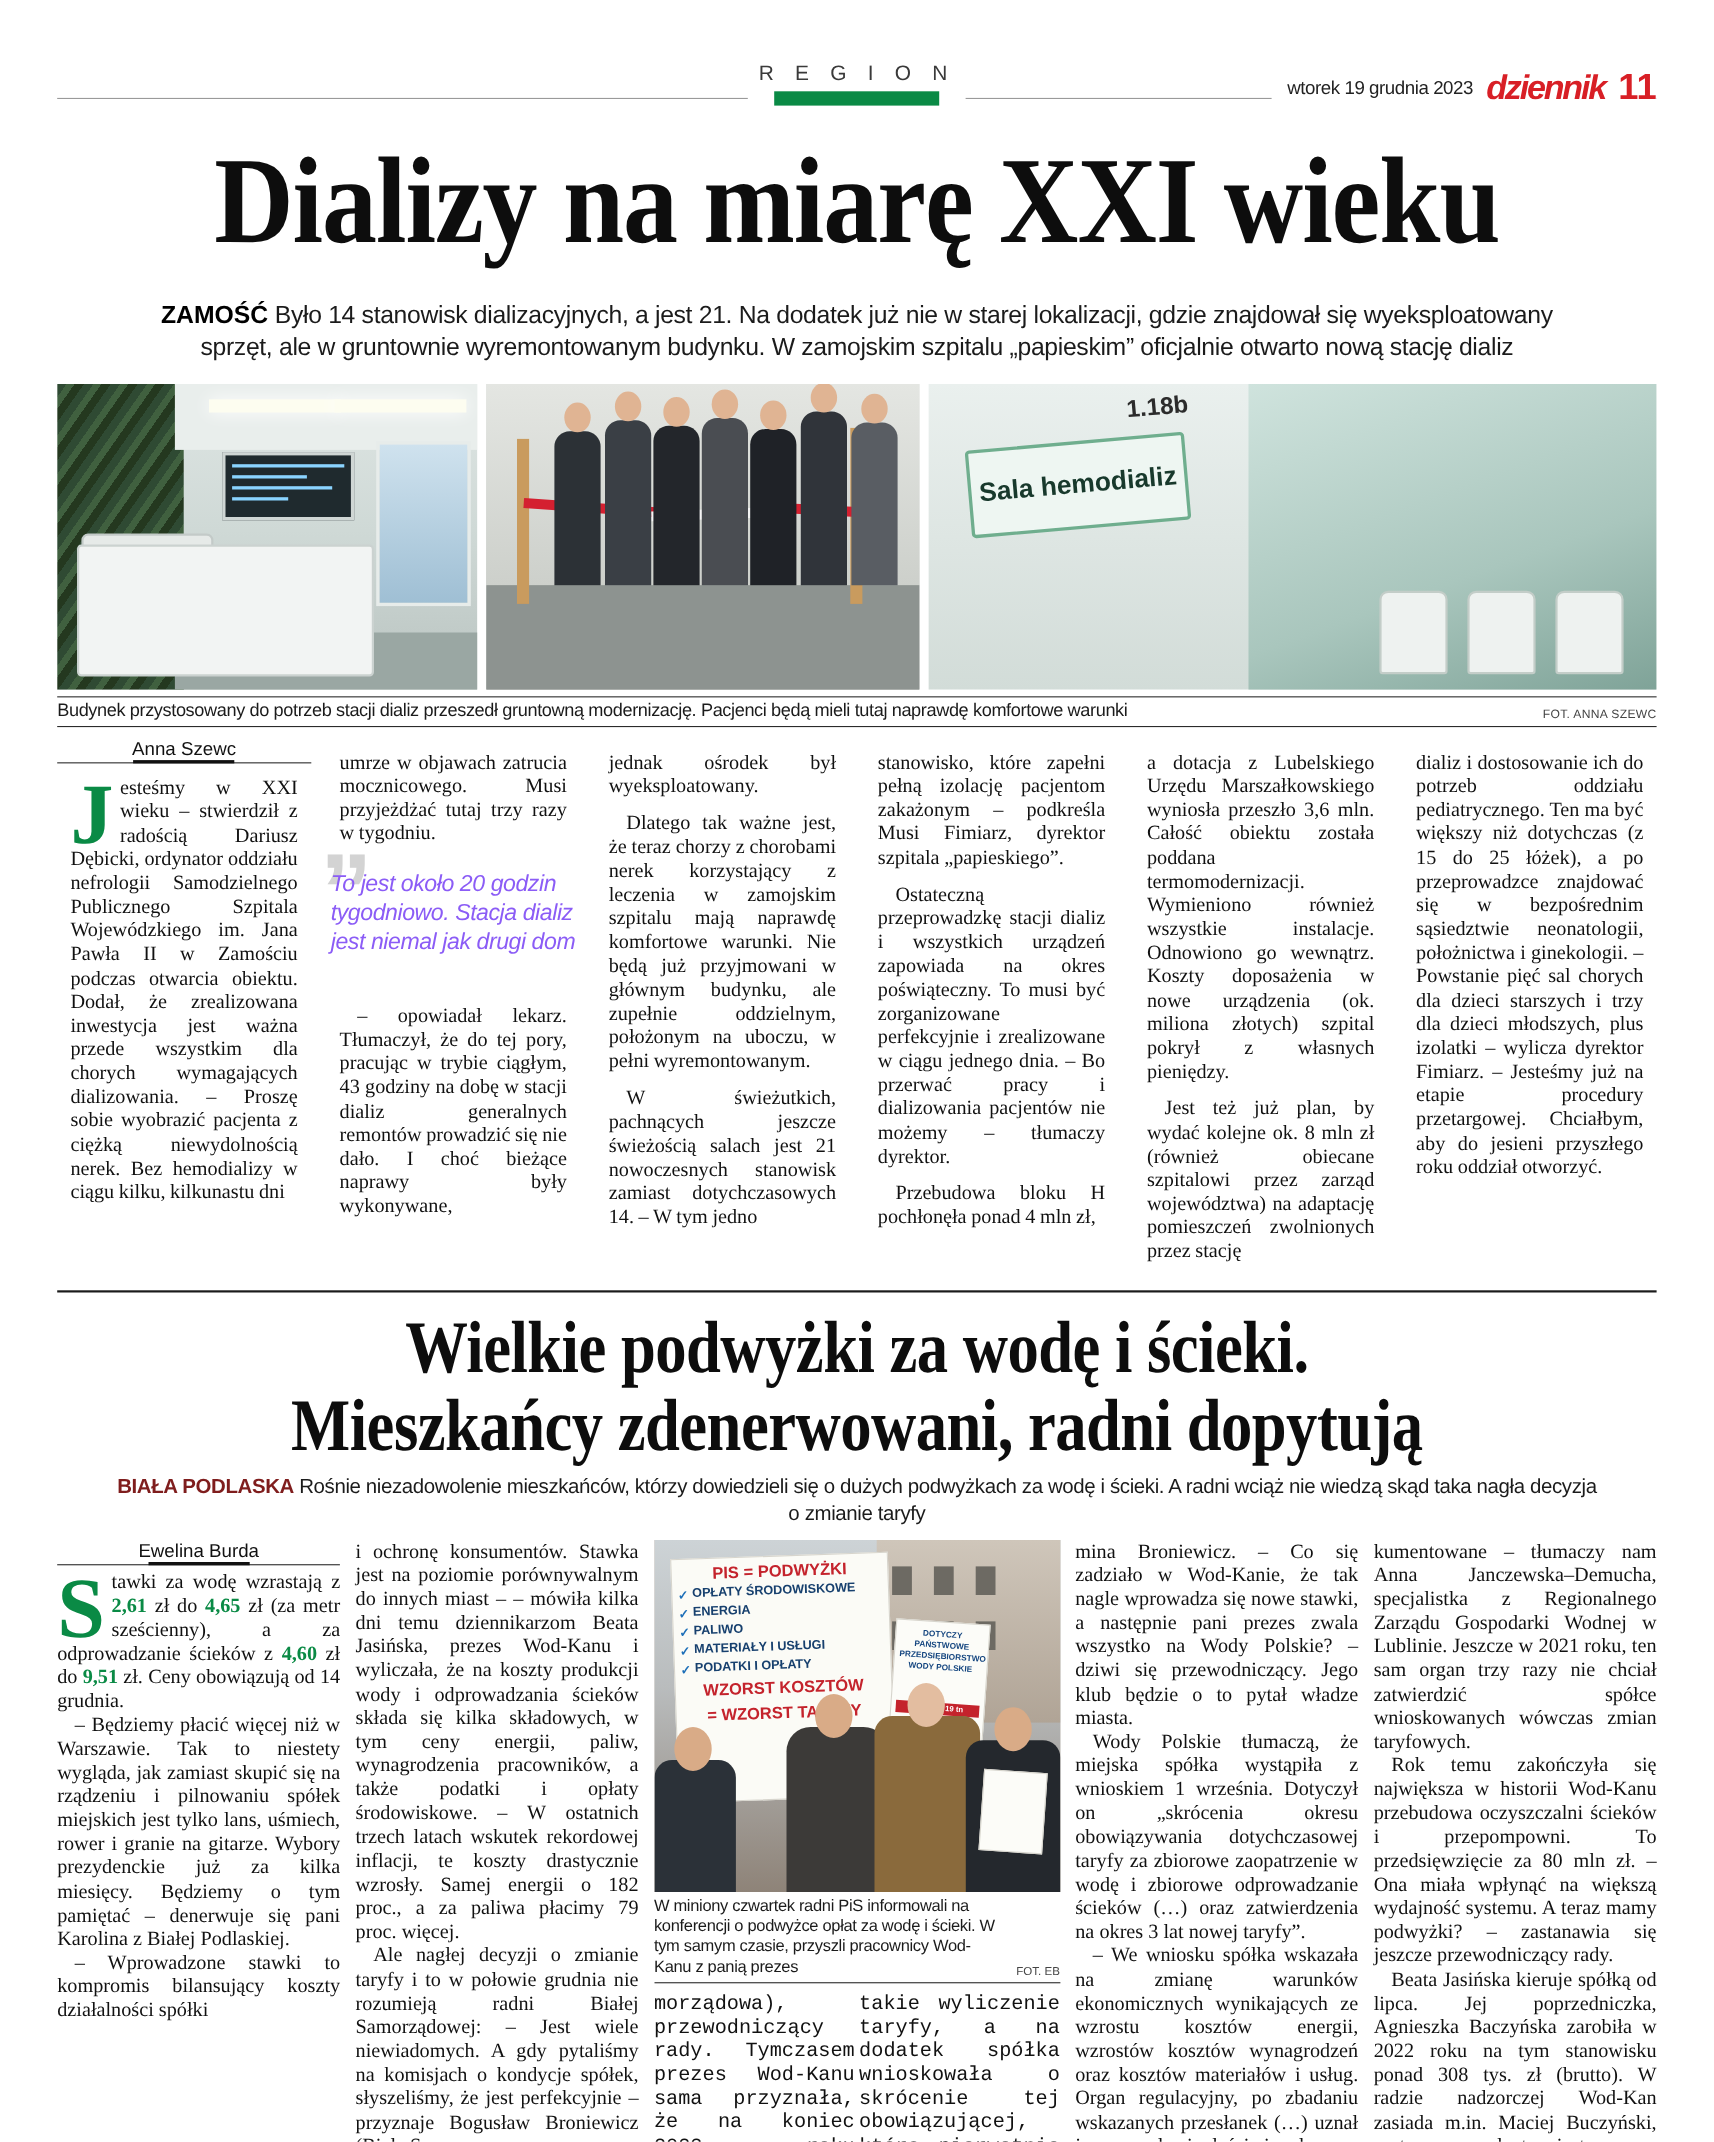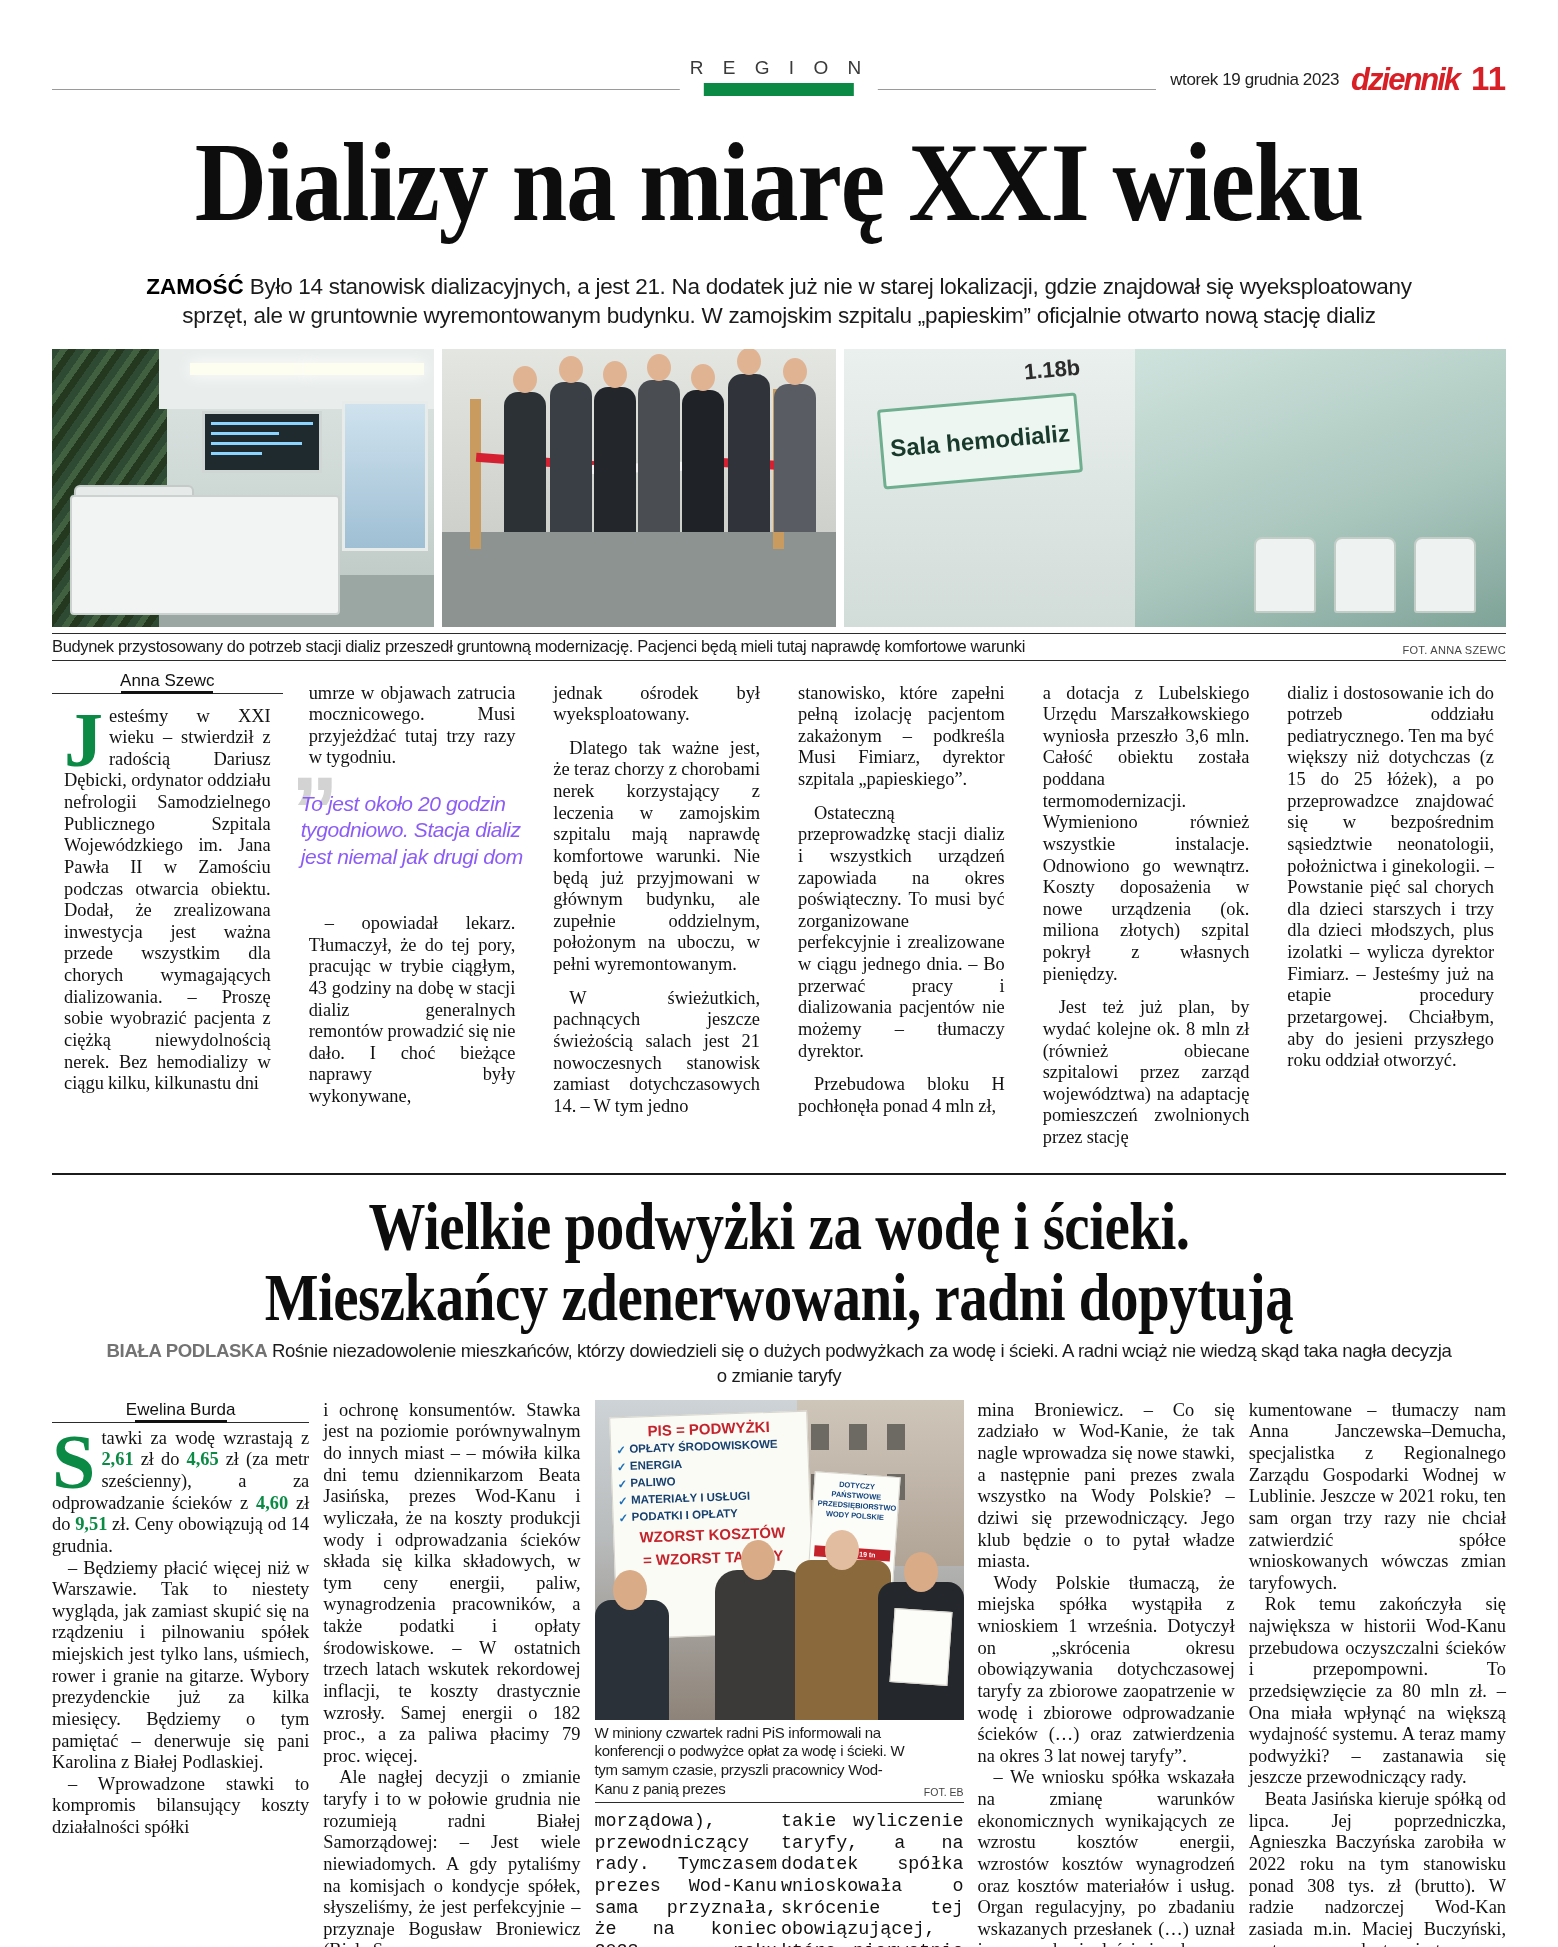--- a/index.html
+++ b/index.html
@@ -133,21 +133,21 @@
   
   .headline-2 {
     text-align:center; font-family:"Liberation Serif", serif; font-weight:bold;
     font-size:57px; line-height:1.06; letter-spacing:-0.5px; margin:16px 0 0; color:#0d0d0d;
     transform: scaleY(1.18); transform-origin: top center;
   }
   .lead2 {
     text-align:center; font-family:"Liberation Sans", sans-serif; font-size:18.6px;
     line-height:1.3; margin: 28px 52px 0; color:#1b1b1b; letter-spacing:-0.35px;
   }
-  .lead2 .city { color:#737373; font-weight:bold; }
+  .lead2 .city { color:#7f1d1d; font-weight:bold; }
   .g { color:#0a8a45; font-weight:bold; }
 
   .cols2 { display:flex; gap:14px; margin-top:12px; align-items:flex-start;}
   .c2 { flex:1 1 0; min-width:0; }
   .c2 p { margin:0; font-size:18.4px; line-height:1.175; text-align:justify; text-indent:16px; hyphens:auto;}
   .c2 p.noind{text-indent:0;}
   .photo2wrap{ flex: 0 0 369px; }
   .ph2 { position:relative; height:320px; overflow:hidden; background:#b9b4ad;}
   .p2-sky{position:absolute;inset:0;background:linear-gradient(#cdd3d6 0%,#b9bcbd 42%,#8e8378 100%);}
   .p2-bld{position:absolute;right:0;top:0;width:45%;height:52%;background:linear-gradient(#cfc6ba,#b0a496);}

